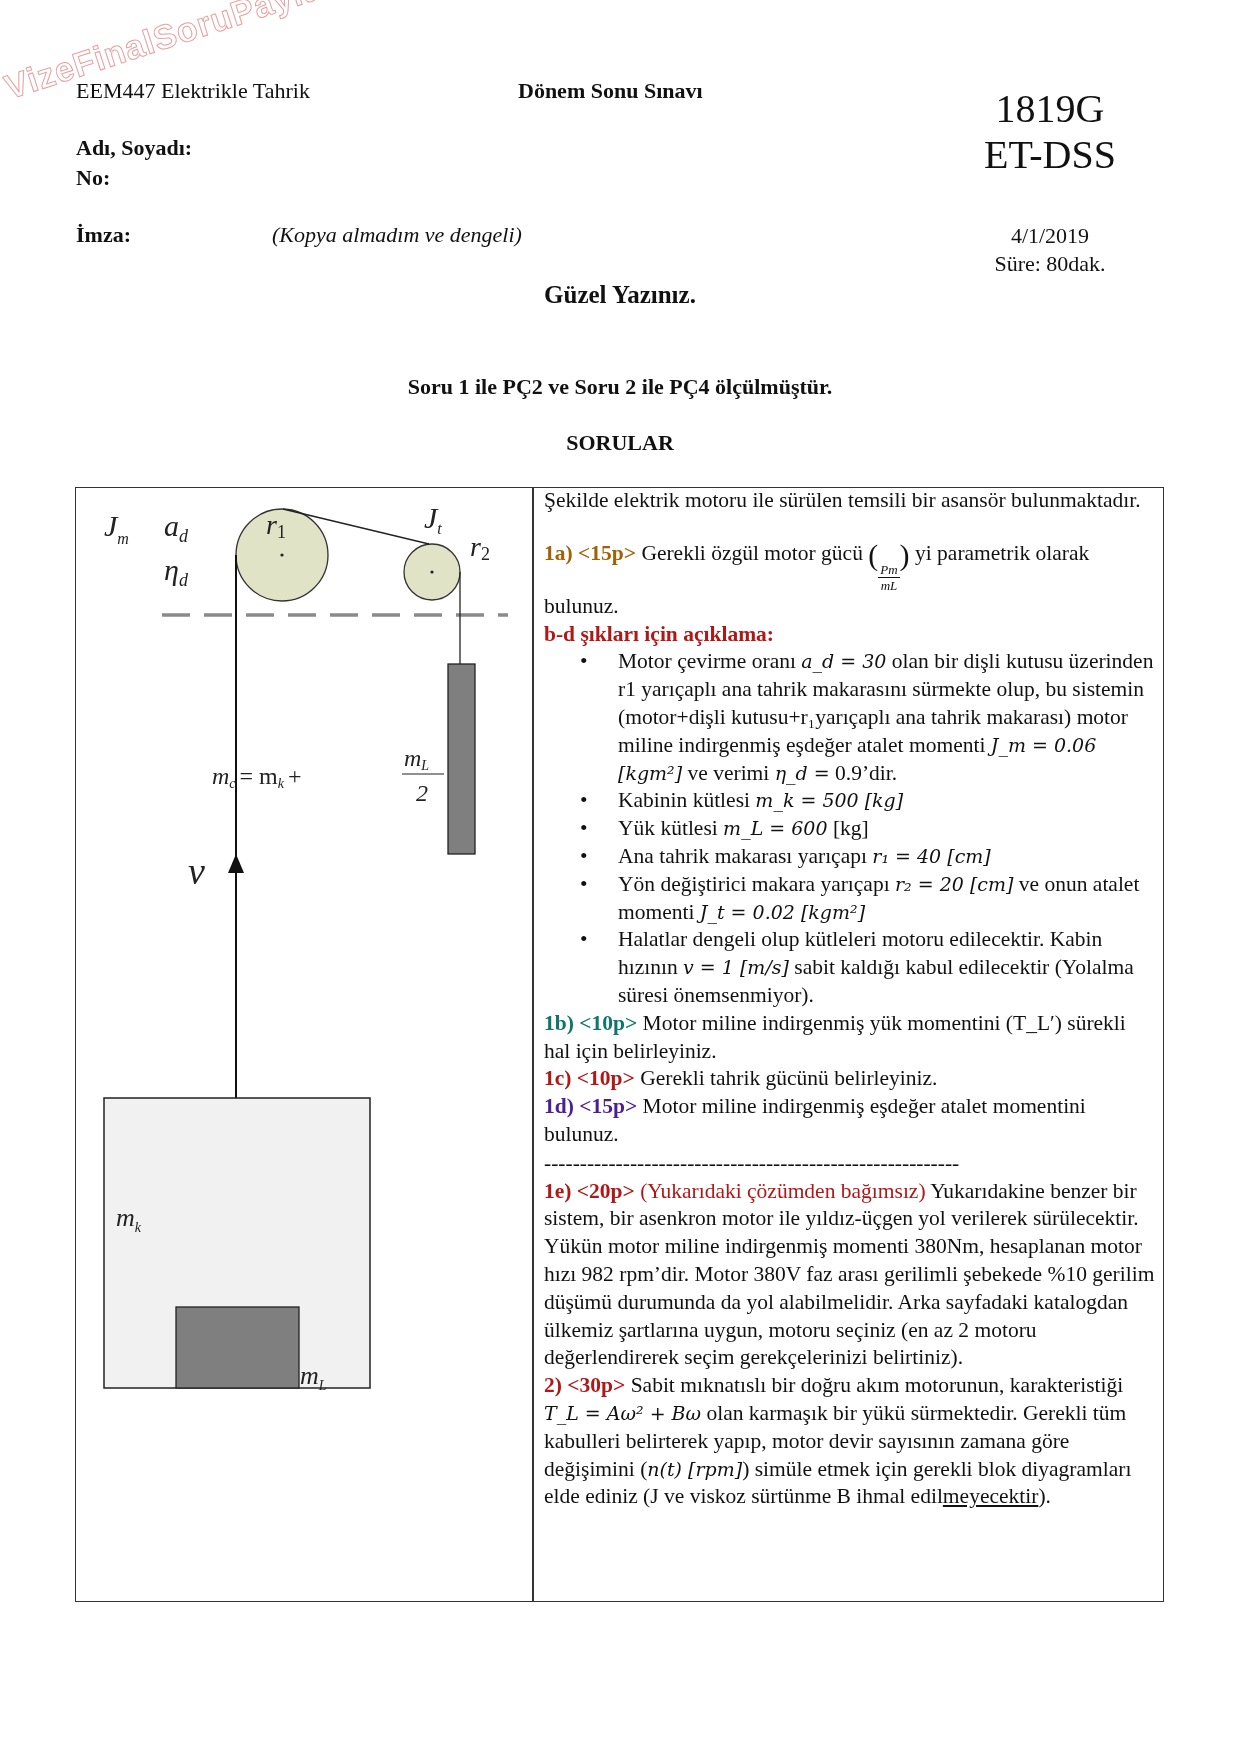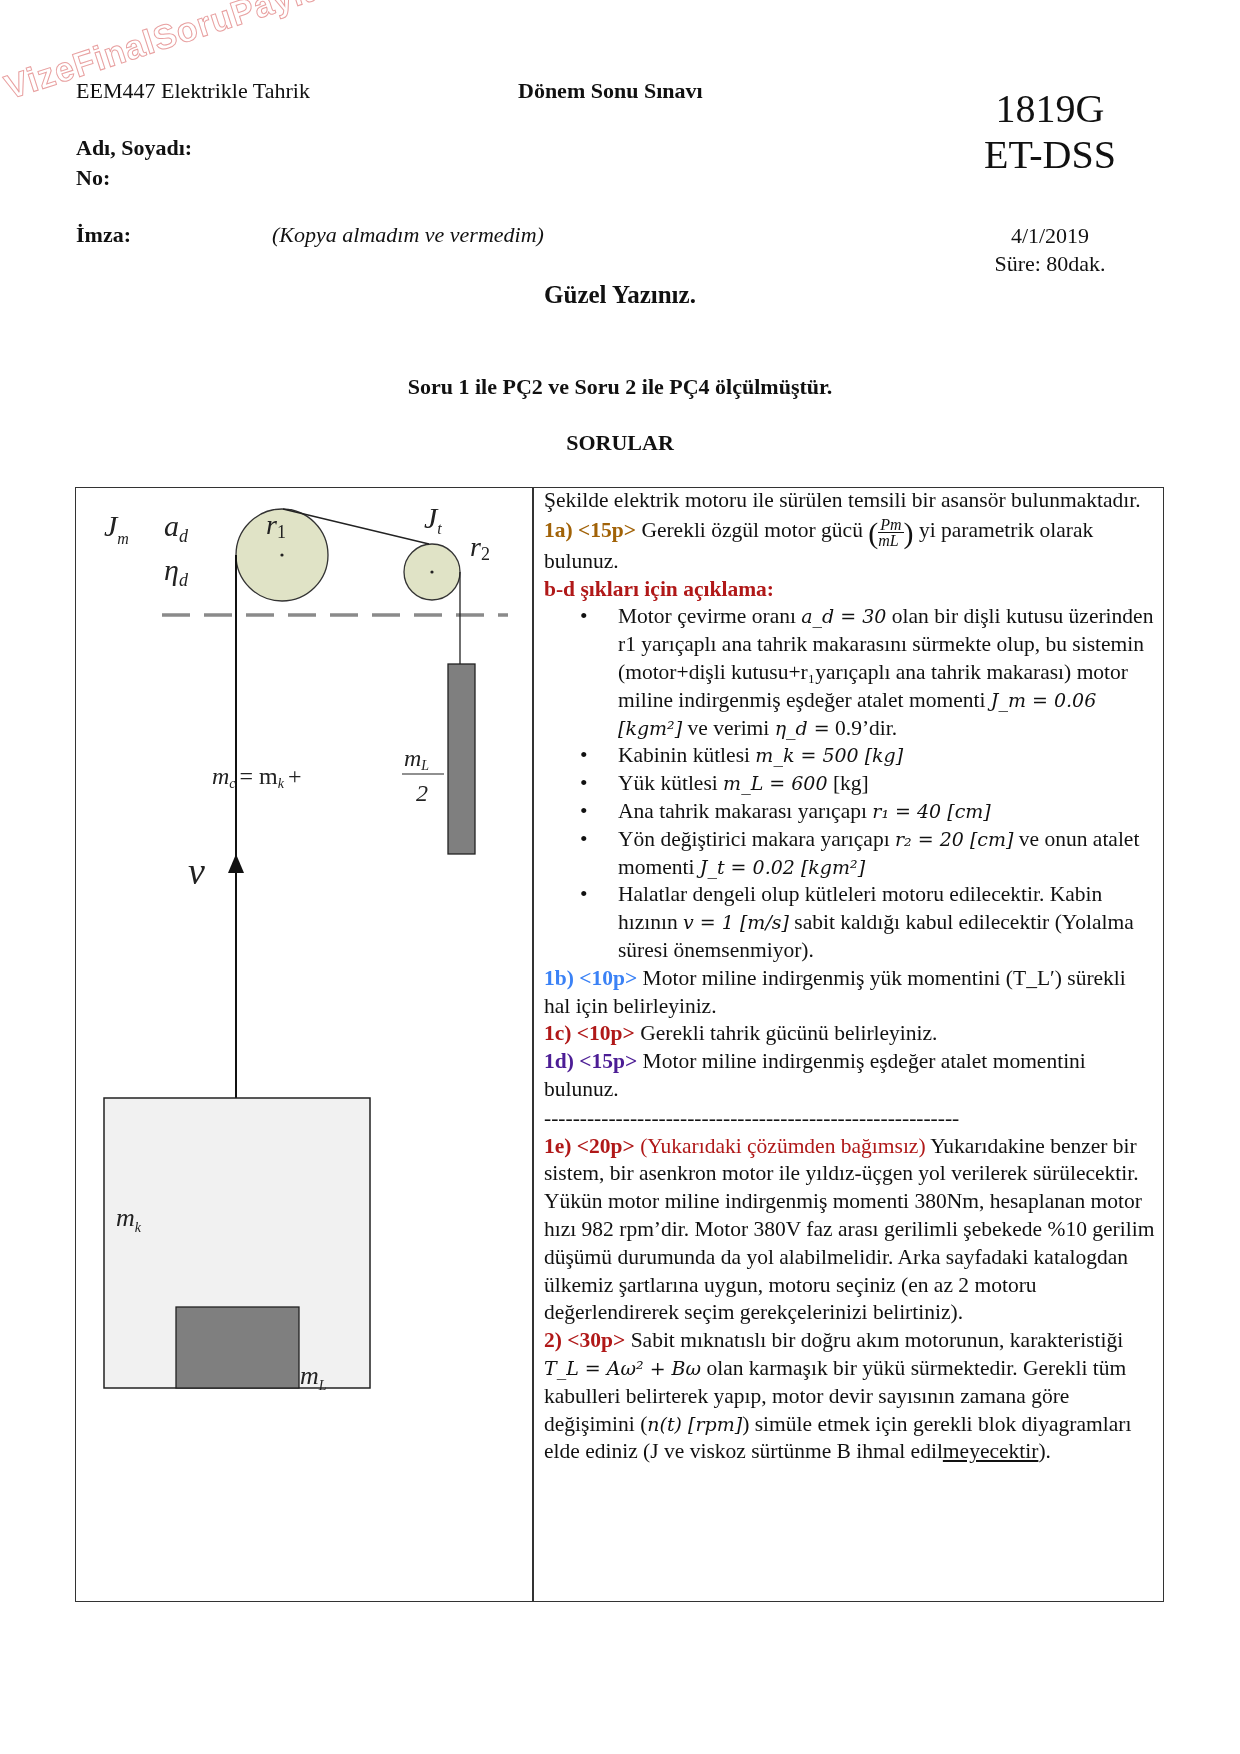--- a/index.html
+++ b/index.html
@@ -27,38 +27,38 @@
   .divider { left:532px; top:487px; width:1.5px; height:1115px; background:#333; }
   .figure { left:76px; top:488px; width:456px; height:1112px; }
   .text-col { left:544px; top:487px; width:612px; font-size:21.5px; line-height:27.8px; }
   .text-col p { margin:0; }
   .red { color:#b01818; font-weight:bold; }
   .red-n { color:#b01818; }
   ul.bul { margin:0; padding:0 0 0 74px; list-style:none; }
   ul.bul li { position:relative; }
   ul.bul li::before { content:"•"; position:absolute; left:-38px; top:0; }
   .m { font-family:"DejaVu Serif", serif; font-style:italic; font-size:19px; }
-  .frac { display:inline-block; vertical-align:middle; text-align:left; font-style:italic; font-size:16px; line-height:15px; }
+  .frac { display:inline-block; vertical-align:middle; text-align:center; font-style:italic; font-size:13px; line-height:15px;margin-top:45px; }
   .frac span { display:block; }
   .frac .num { border-bottom:1px solid #111; padding:0 2px; }
   .sep { letter-spacing:0px; }
   .ul { text-decoration:underline; }
   svg text { font-family:"Liberation Serif", "DejaVu Serif", serif; font-style:italic; fill:#222; }
 </style>
 </head>
 <body>
 
 <div class="watermark">VizeFinalSoruPaylasimi.com</div>
 
 <div class="abs hdr-course">EEM447 Elektrikle Tahrik</div>
 <div class="abs hdr-exam">Dönem Sonu Sınavı</div>
 <div class="abs hdr-name">Adı, Soyadı:</div>
 <div class="abs hdr-no">No:</div>
 <div class="abs hdr-sign">İmza:</div>
-<div class="abs hdr-sign-note">(Kopya almadım ve vermedim)</div>
+<div class="abs hdr-sign-note">(Kopya almadım ve dengeli)</div>
 
 <div class="abs code-block">
   <div class="code1">1819G</div>
   <div class="code2">ET-DSS</div>
   <div class="code3">4/1/2019</div>
   <div class="code4">Süre: 80dak.</div>
 </div>
 
 <div class="abs instr">
   <div>Güzel Yazınız.</div>
@@ -123,19 +123,19 @@
 
   <ul class="bul">
     <li><span>Motor çevirme oranı </span><span class="m">a_d = 30</span><span> olan bir dişli kutusu üzerinden r1 yarıçaplı ana tahrik makarasını sürmekte olup, bu sistemin (motor+dişli kutusu+r₁yarıçaplı ana tahrik makarası) motor miline indirgenmiş eşdeğer atalet momenti </span><span class="m">J_m = 0.06 [kgm²]</span><span> ve verimi </span><span class="m">η_d =</span><span> 0.9’dir.</span></li>
     <li><span>Kabinin kütlesi </span><span class="m">m_k = 500 [kg]</span></li>
     <li><span>Yük kütlesi </span><span class="m">m_L = 600</span><span> [kg]</span></li>
     <li><span>Ana tahrik makarası yarıçapı </span><span class="m">r₁ = 40 [cm]</span></li>
     <li><span>Yön değiştirici makara yarıçapı </span><span class="m">r₂ = 20 [cm]</span><span> ve onun atalet momenti </span><span class="m">J_t = 0.02 [kgm²]</span></li>
     <li><span>Halatlar dengeli olup kütleleri motoru edilecektir. Kabin hızının </span><span class="m">v = 1 [m/s]</span><span> sabit kaldığı kabul edilecektir (Yolalma süresi önemsenmiyor).</span></li>
   </ul>
 
-  <p><span class="red" style="color: #3b82f6;">1b) &lt;10p&gt;</span><span>  Motor miline indirgenmiş yük momentini (T_L′) sürekli hal için belirleyiniz.</span></p>
+  <p><span class="red" style="color: #0f766e;">1b) &lt;10p&gt;</span><span>  Motor miline indirgenmiş yük momentini (T_L′) sürekli hal için belirleyiniz.</span></p>
   <p><span class="red" style="color: rgb(176, 24, 24);">1c) &lt;10p&gt;</span><span>  Gerekli tahrik gücünü belirleyiniz.</span></p>
   <p><span class="red" style="color: #4c1d95;">1d) &lt;15p&gt;</span><span>  Motor miline indirgenmiş eşdeğer atalet momentini bulunuz.</span></p>
   <p class="sep" style="margin-top:1px;">----------------------------------------------------------</p>
   <p><span class="red" style="color: rgb(176, 24, 24);">1e) &lt;20p&gt;</span><span class="red-n" style="color: rgb(176, 24, 24);">  (Yukarıdaki çözümden bağımsız)</span><span> Yukarıdakine benzer bir sistem, bir asenkron motor ile yıldız-üçgen yol verilerek sürülecektir. Yükün motor miline indirgenmiş momenti 380Nm, hesaplanan motor hızı 982 rpm’dir. Motor 380V faz arası gerilimli şebekede %10 gerilim düşümü durumunda da yol alabilmelidir. Arka sayfadaki katalogdan ülkemiz şartlarına uygun, motoru seçiniz (en az 2 motoru değerlendirerek seçim gerekçelerinizi belirtiniz).</span></p>
   <p><span class="red" style="color: rgb(176, 24, 24);">2) &lt;30p&gt;</span><span>  Sabit mıknatıslı bir doğru akım motorunun, karakteristiği </span><span class="m">T_L = Aω² + Bω</span><span> olan karmaşık bir yükü sürmektedir. Gerekli tüm kabulleri belirterek yapıp, motor devir sayısının zamana göre değişimini (</span><span class="m">n(t) [rpm]</span><span>) simüle etmek için gerekli blok diyagramları elde ediniz (J ve viskoz sürtünme B ihmal edil</span><span class="ul">meyecektir</span><span>).</span></p>
 </div>
 
 </body></html>

